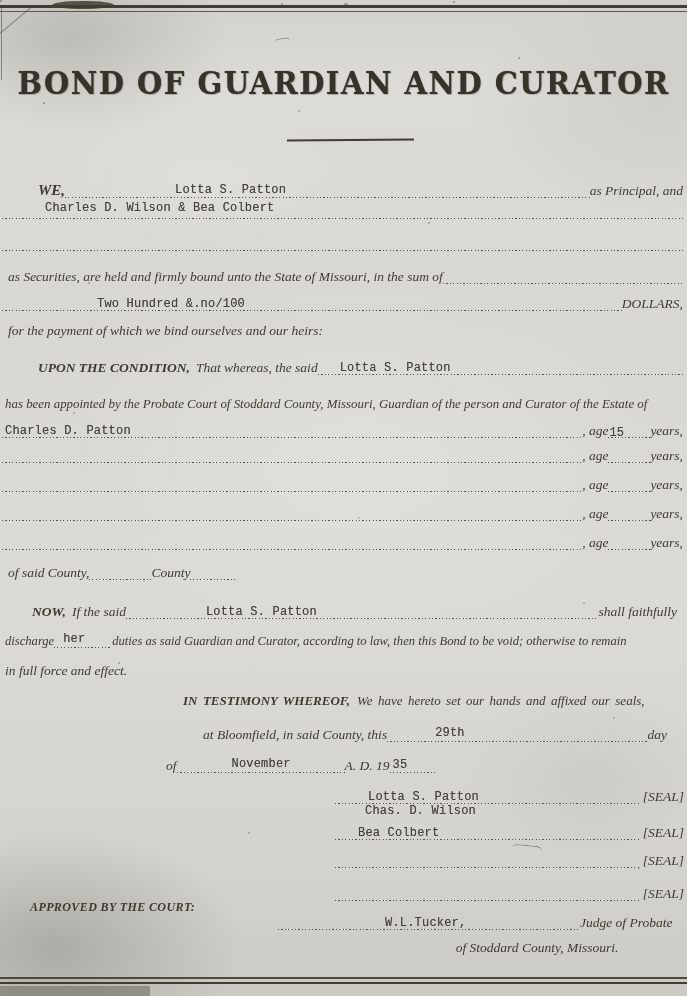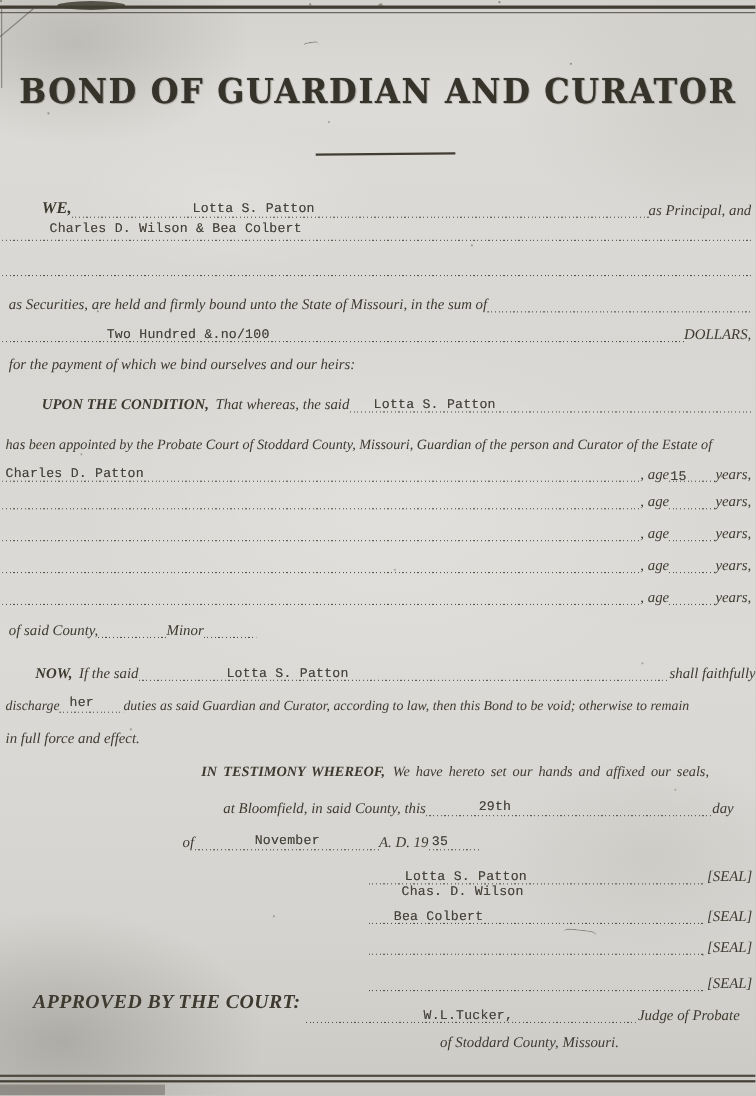--- a/index.html
+++ b/index.html
@@ -159,25 +159,25 @@
   <div class="row" style="top:536px;left:2px;right:4px;">
     <span class="lead"></span>
     <span>, age</span>
     <span class="lead fix" style="width:42px;"></span>
     <span>years,</span>
   </div>
 
   <div class="row" style="top:566px;left:8px;">
     <span>of said County,</span>
     <span class="lead fix" style="width:62px;"></span>
-    <span>Minor</span>
+    <span>County</span>
     <span class="lead fix" style="width:48px;"></span>
   </div>
 
-  <div class="row" style="top:605px;left:32px;right:0;">
+  <div class="row" style="top:605px;left:32px;right:10px;">
     <span class="bld" style="margin-right:6px;">NOW,</span>
     <span>If the said</span>
     <span class="lead">
       <span class="typed" style="left:80px;">Lotta S. Patton</span>
     </span>
     <span>shall faithfully</span>
   </div>
 
   <div class="row" style="top:635px;left:5px;right:4px;font-size:12.6px;">
     <span>discharge</span>
@@ -231,26 +231,26 @@
   </div>
   <div class="row" style="top:854px;left:335px;right:3px;">
     <span class="lead"></span>
     <span class="seal">[SEAL]</span>
   </div>
   <div class="row" style="top:887px;left:335px;right:3px;">
     <span class="lead"></span>
     <span class="seal">[SEAL]</span>
   </div>
 
-  <div class="row bld" style="top:901px;left:30px;font-size:18px;letter-spacing:.4px;">
+  <div class="row bld" style="top:901px;left:30px;font-size:12px;letter-spacing:.4px;">
     <span>APPROVED BY THE COURT:</span>
   </div>
   <div class="row" style="top:916px;left:278px;right:14px;">
     <span class="lead" style="max-width:300px;">
       <span class="typed" style="left:107px;">W.L.Tucker,</span>
     </span>
     <span style="margin-left:2px;">Judge of Probate</span>
   </div>
-  <div class="row" style="top:941px;left:400px;right:13px;justify-content:flex-start;">
+  <div class="row" style="top:941px;left:400px;right:13px;justify-content:center;">
     <span>of Stoddard County, Missouri.</span>
   </div>
 
 </div>
 
 </body></html>

